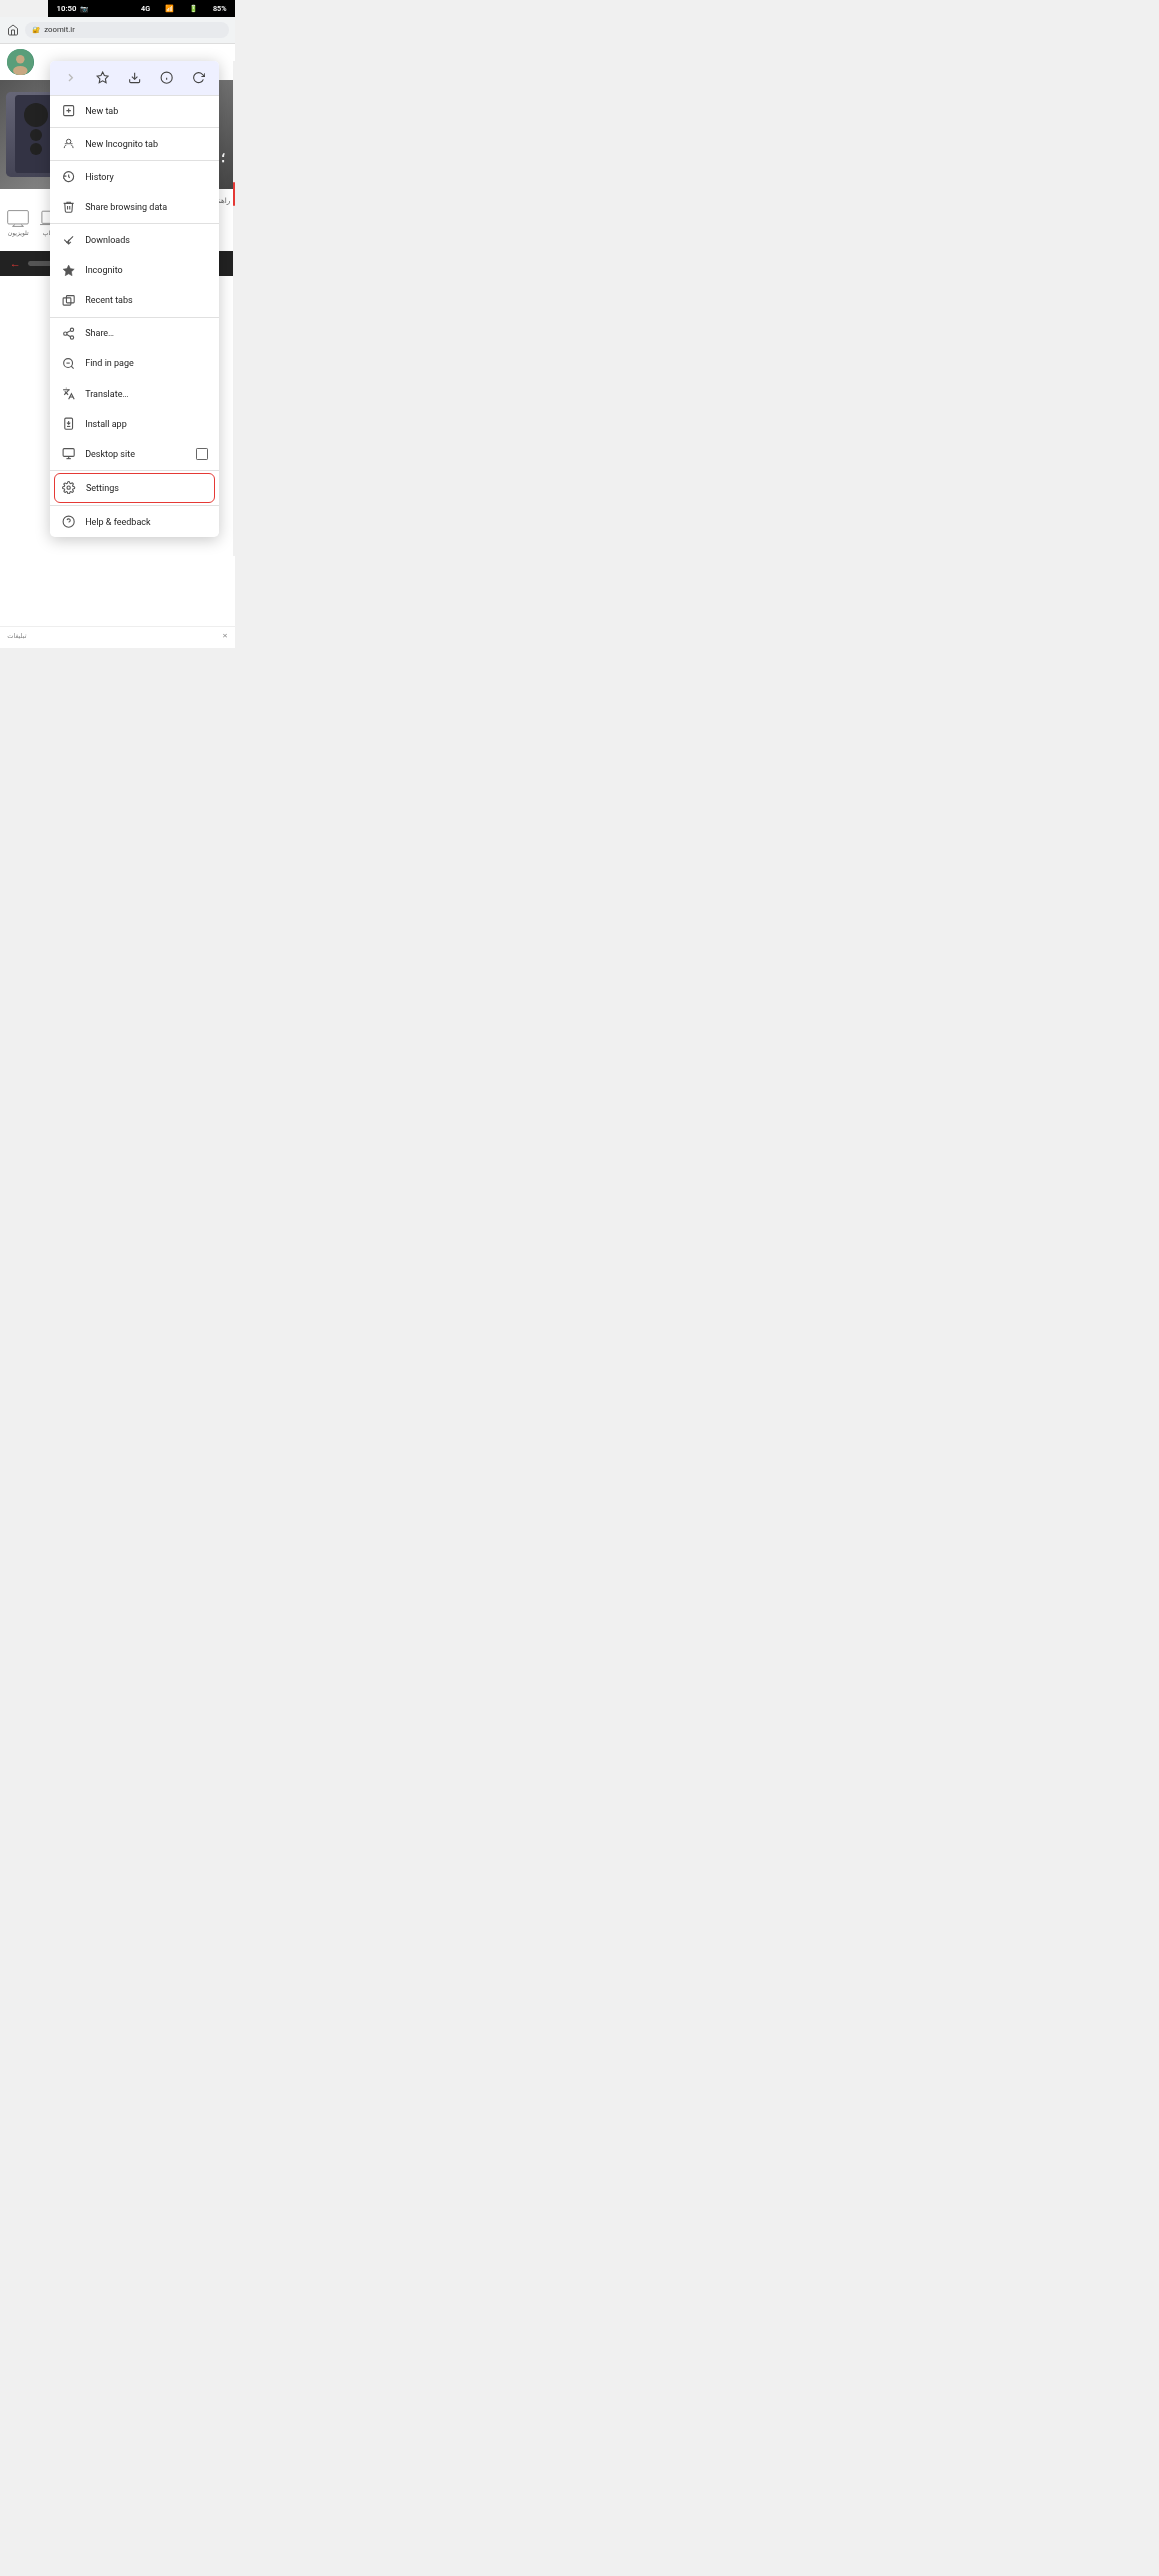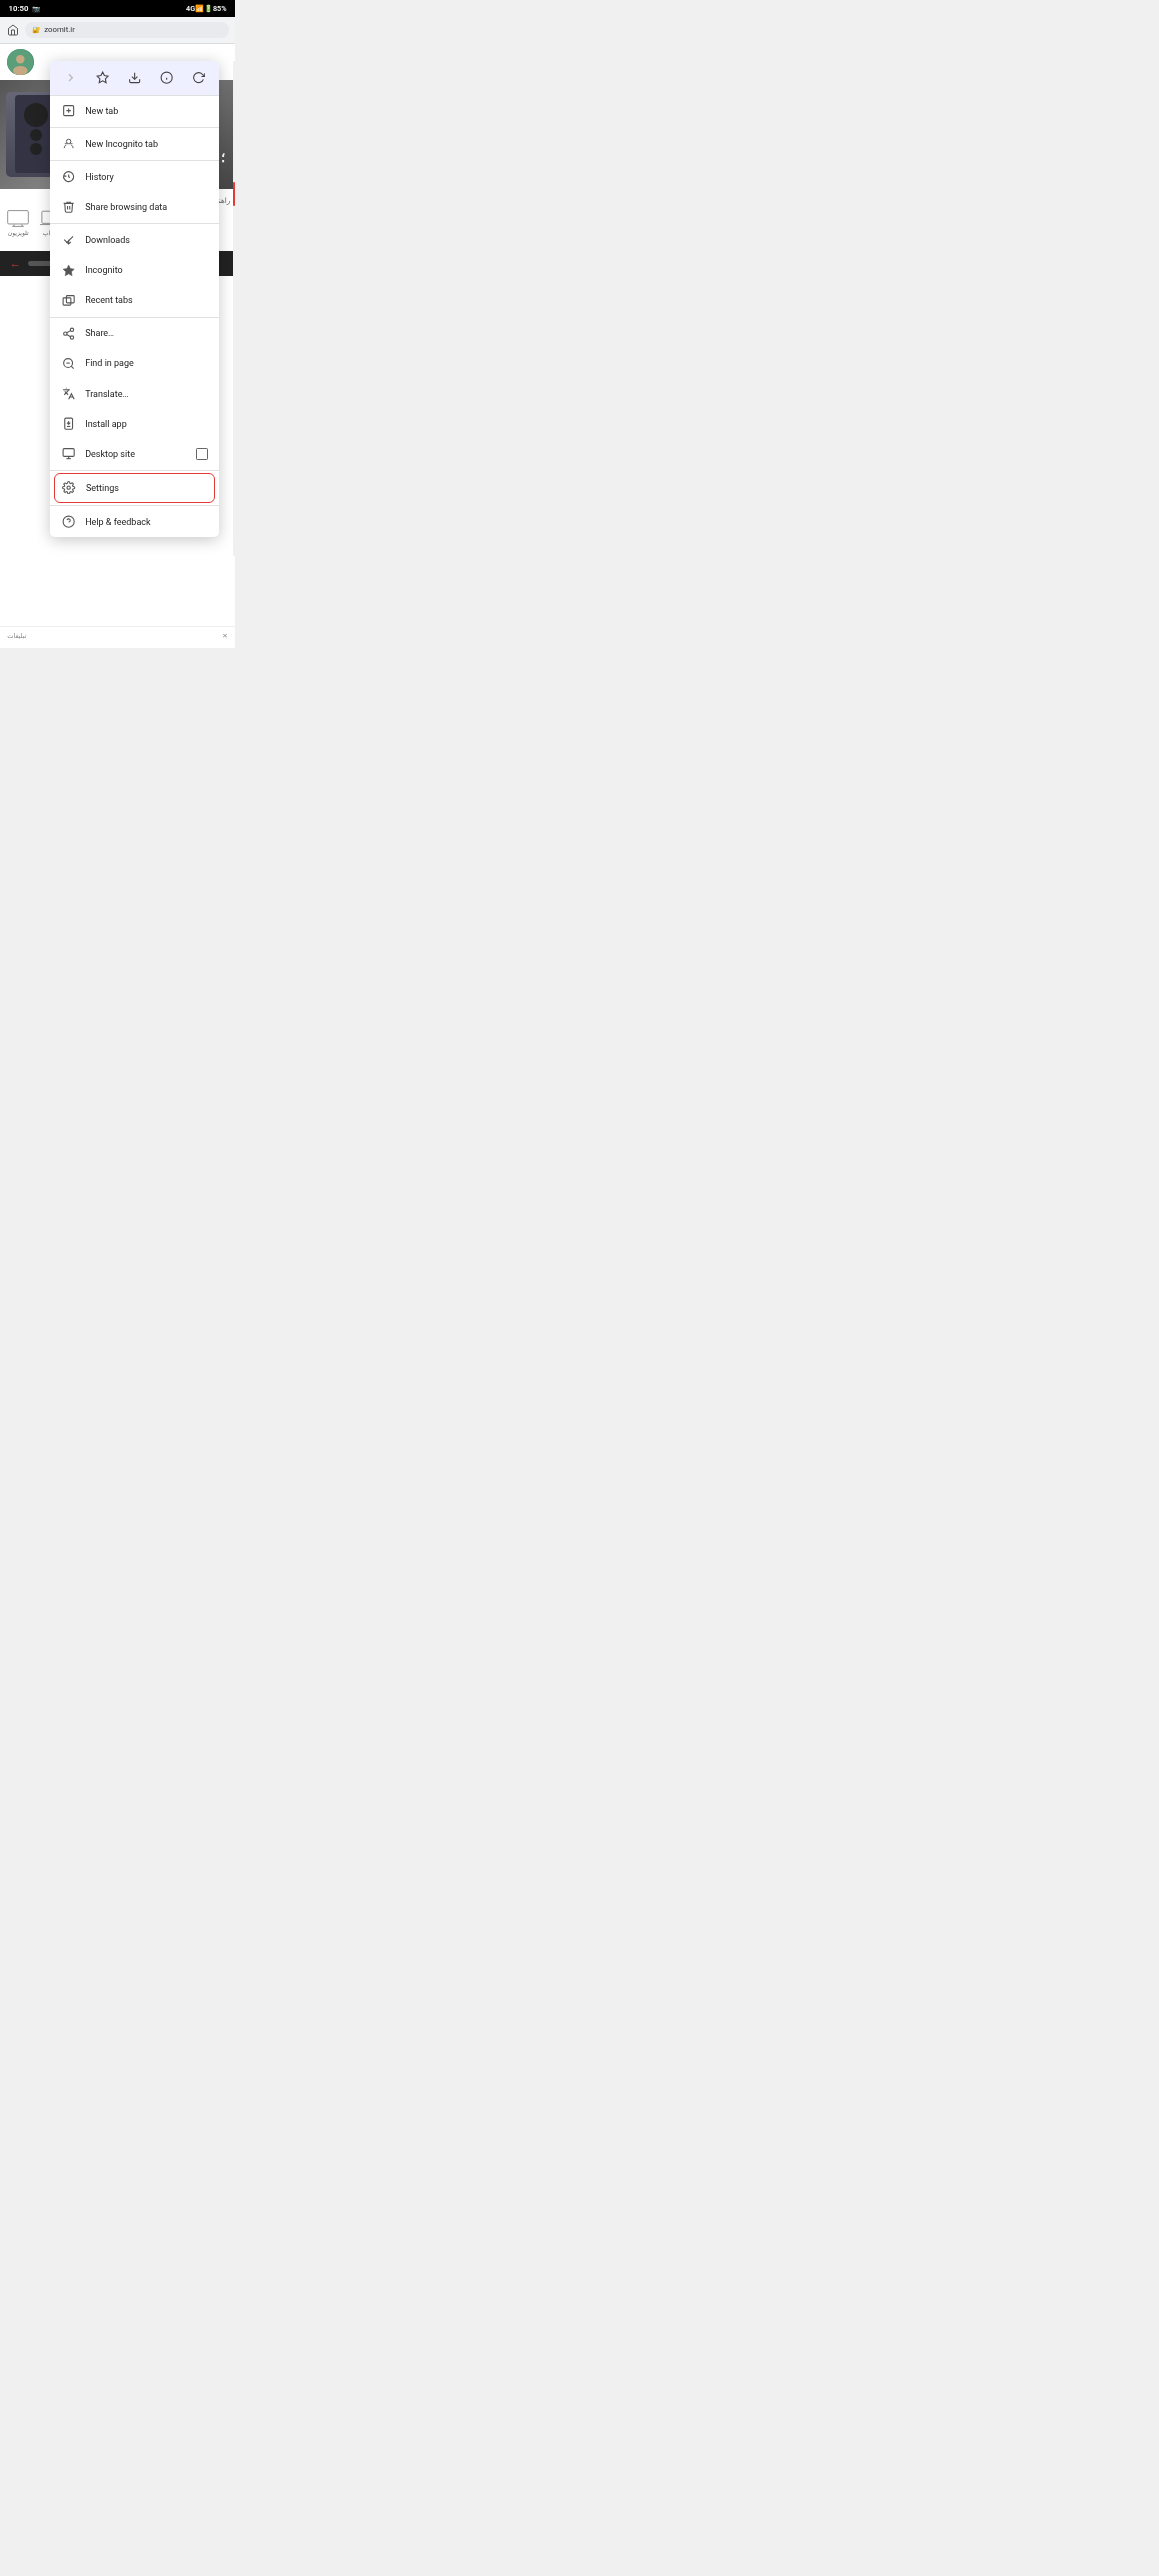--- a/index.html
+++ b/index.html
@@ -17,23 +17,24 @@
     .status-bar {
       background: #000;
       color: #fff;
       display: flex;
       justify-content: space-between;
       align-items: center;
       padding: 3.6px 8.5px;
       font-size: 7.8px;
       font-weight: 600;
       height: 17px;
+      margin-left: 48px;
     }
     .status-left { display: flex; align-items: center; gap: 3.6px; }
-    .status-right { display: flex; align-items: center; gap: 0; font-size: 7.2px; }
+    .status-right { display: flex; align-items: center; gap: 15px; font-size: 7.2px; }
 
     
     .browser-chrome {
       background: #f1f3f4;
       padding: 4.8px 6px;
       display: flex;
       align-items: center;
       gap: 4.8px;
       border-bottom: 0.6px solid #ddd;
     }

